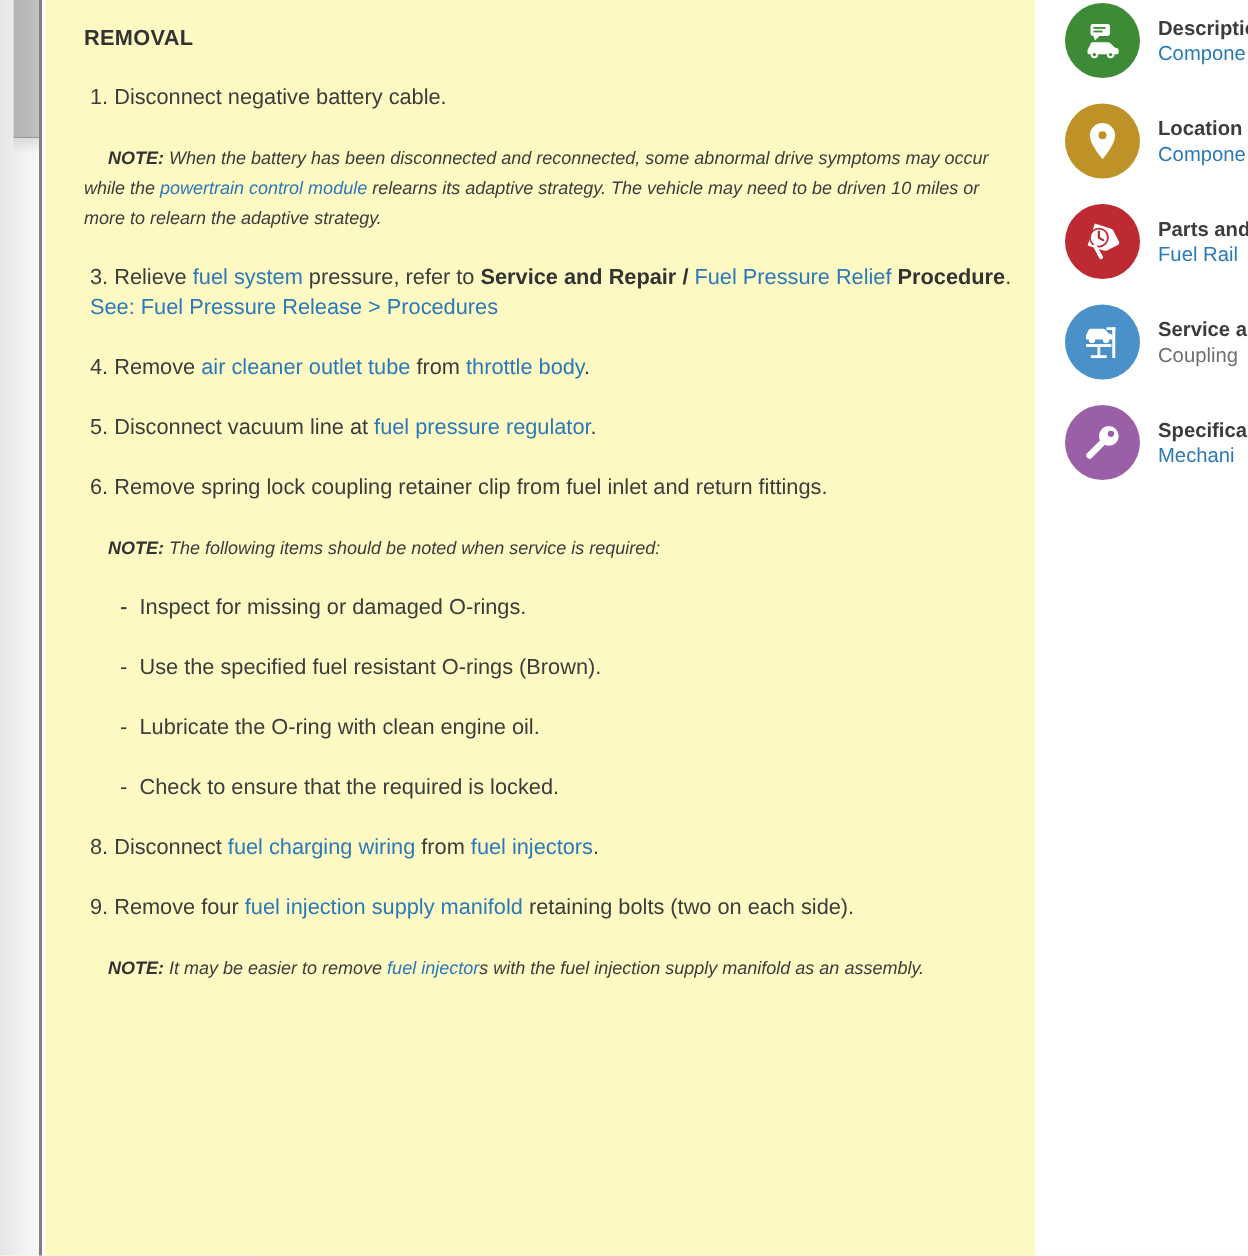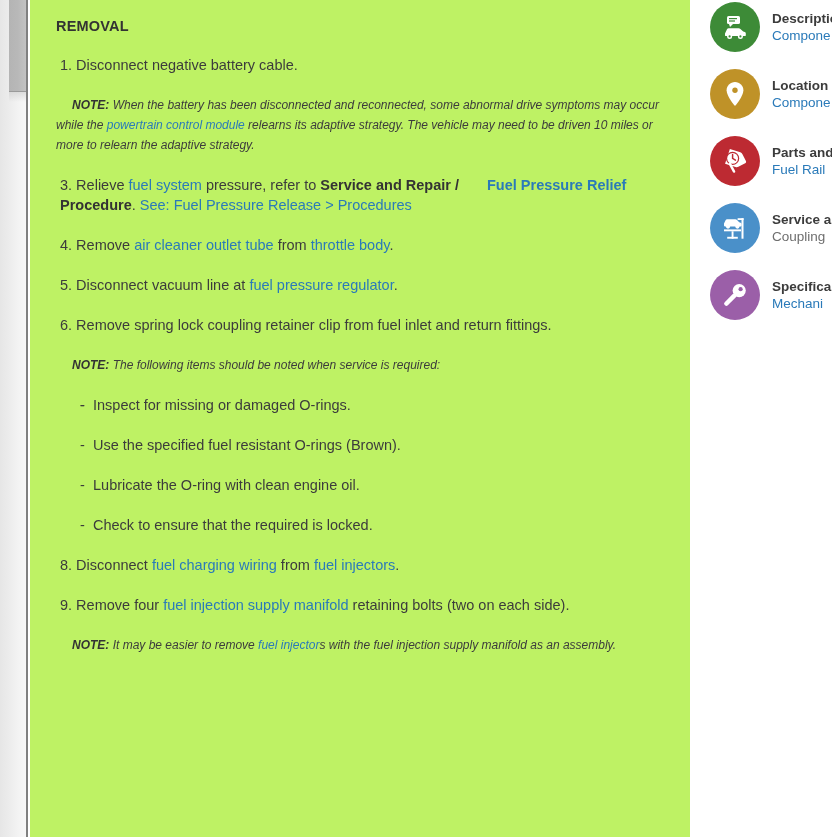--- a/index.html
+++ b/index.html
@@ -45,21 +45,21 @@
     background: linear-gradient(to bottom, rgba(200,200,200,0.55), rgba(240,240,240,0));
   }
 
   
   #doc {
     position: absolute;
     left: 30px;
     top: 0;
     width: 660px;
     height: 837px;
-    background: #bef264;
+    background: #fef9c3;
     padding: 0;
     box-sizing: border-box;
   }
 
   .doc-inner {
     padding: 18px 10px 0 26px;
   }
 
   h1.section-title {
     font-size: 14.5px;
@@ -109,23 +109,22 @@
   a.link {
     color: #2a7ab9;
     text-decoration: none;
     cursor: pointer;
   }
   b.bold {
     font-weight: bold;
     color: #333333;
   }
   b.bold-link {
-    font-weight: bold;
+    font-weight: normal;
     color: #2a7ab9;
-    margin-left: 24px;
   }
 
   
   #sidebar {
     position: absolute;
     left: 690px;
     top: 0;
     width: 142px;
     height: 837px;
     background: #ffffff;

